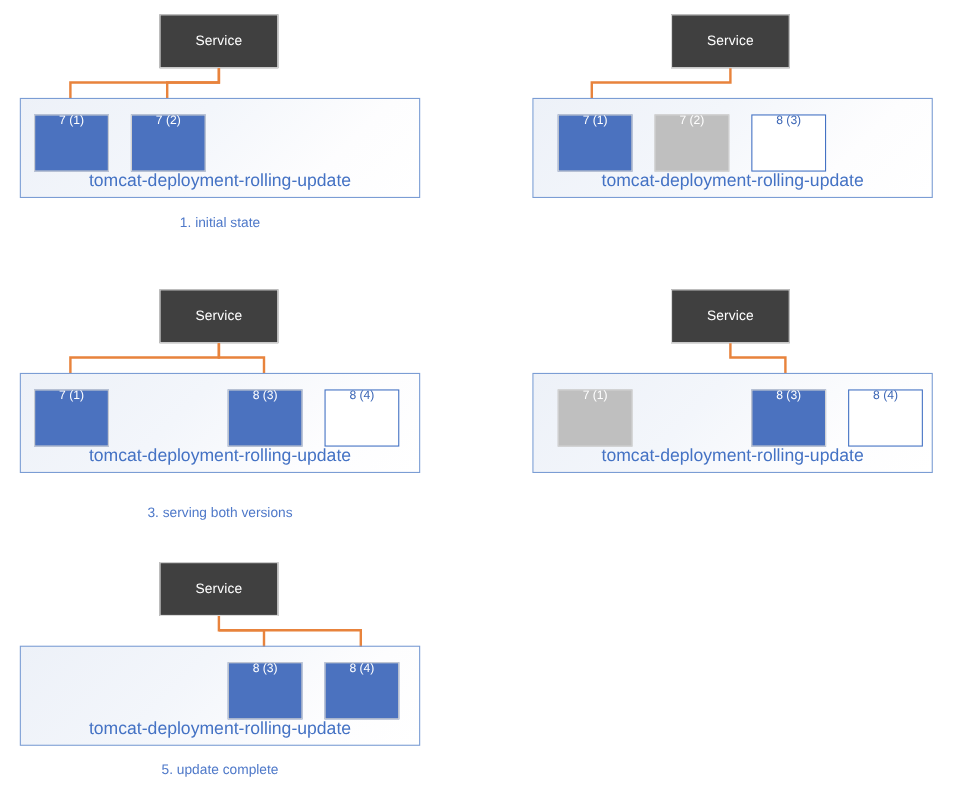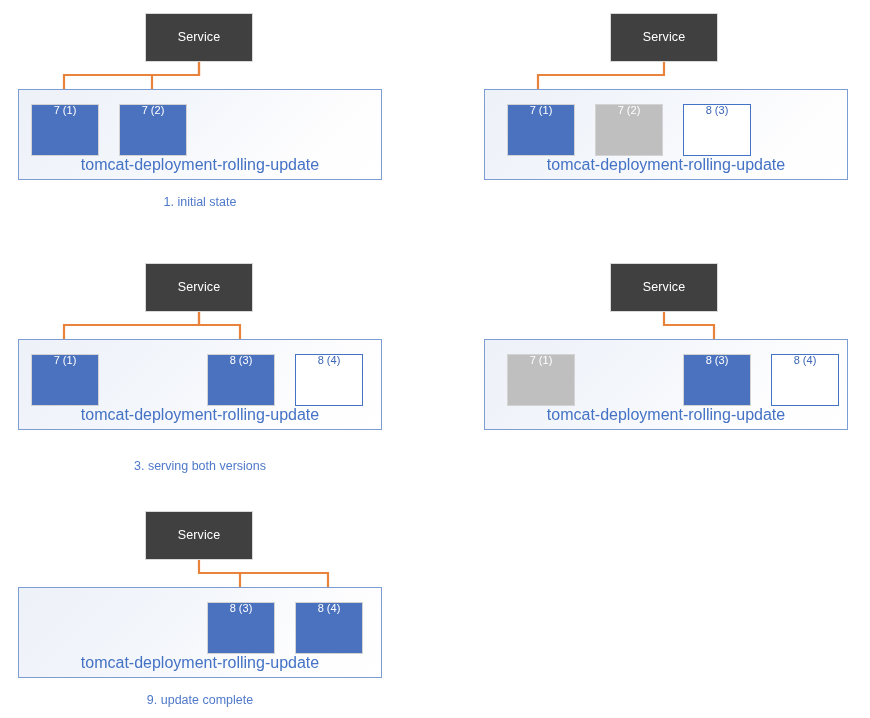--- a/index.html
+++ b/index.html
@@ -237,16 +237,16 @@
     </svg>
     <div class="deployment" style="top:89px;">
       <div class="pod blue" style="left:188px; top:14px;">
         <span>8 (3)</span>
       </div>
       <div class="pod blue" style="left:276px; top:14px;">
         <span>8 (4)</span>
       </div>
       <div class="deployment-label">tomcat-deployment-rolling-update</div>
     </div>
-    <div class="caption" style="top:196px;">9. update complete</div>
+    <div class="caption" style="top:196px;">5. update complete</div>
   </div>
 
 </div>
 
 </body></html>

